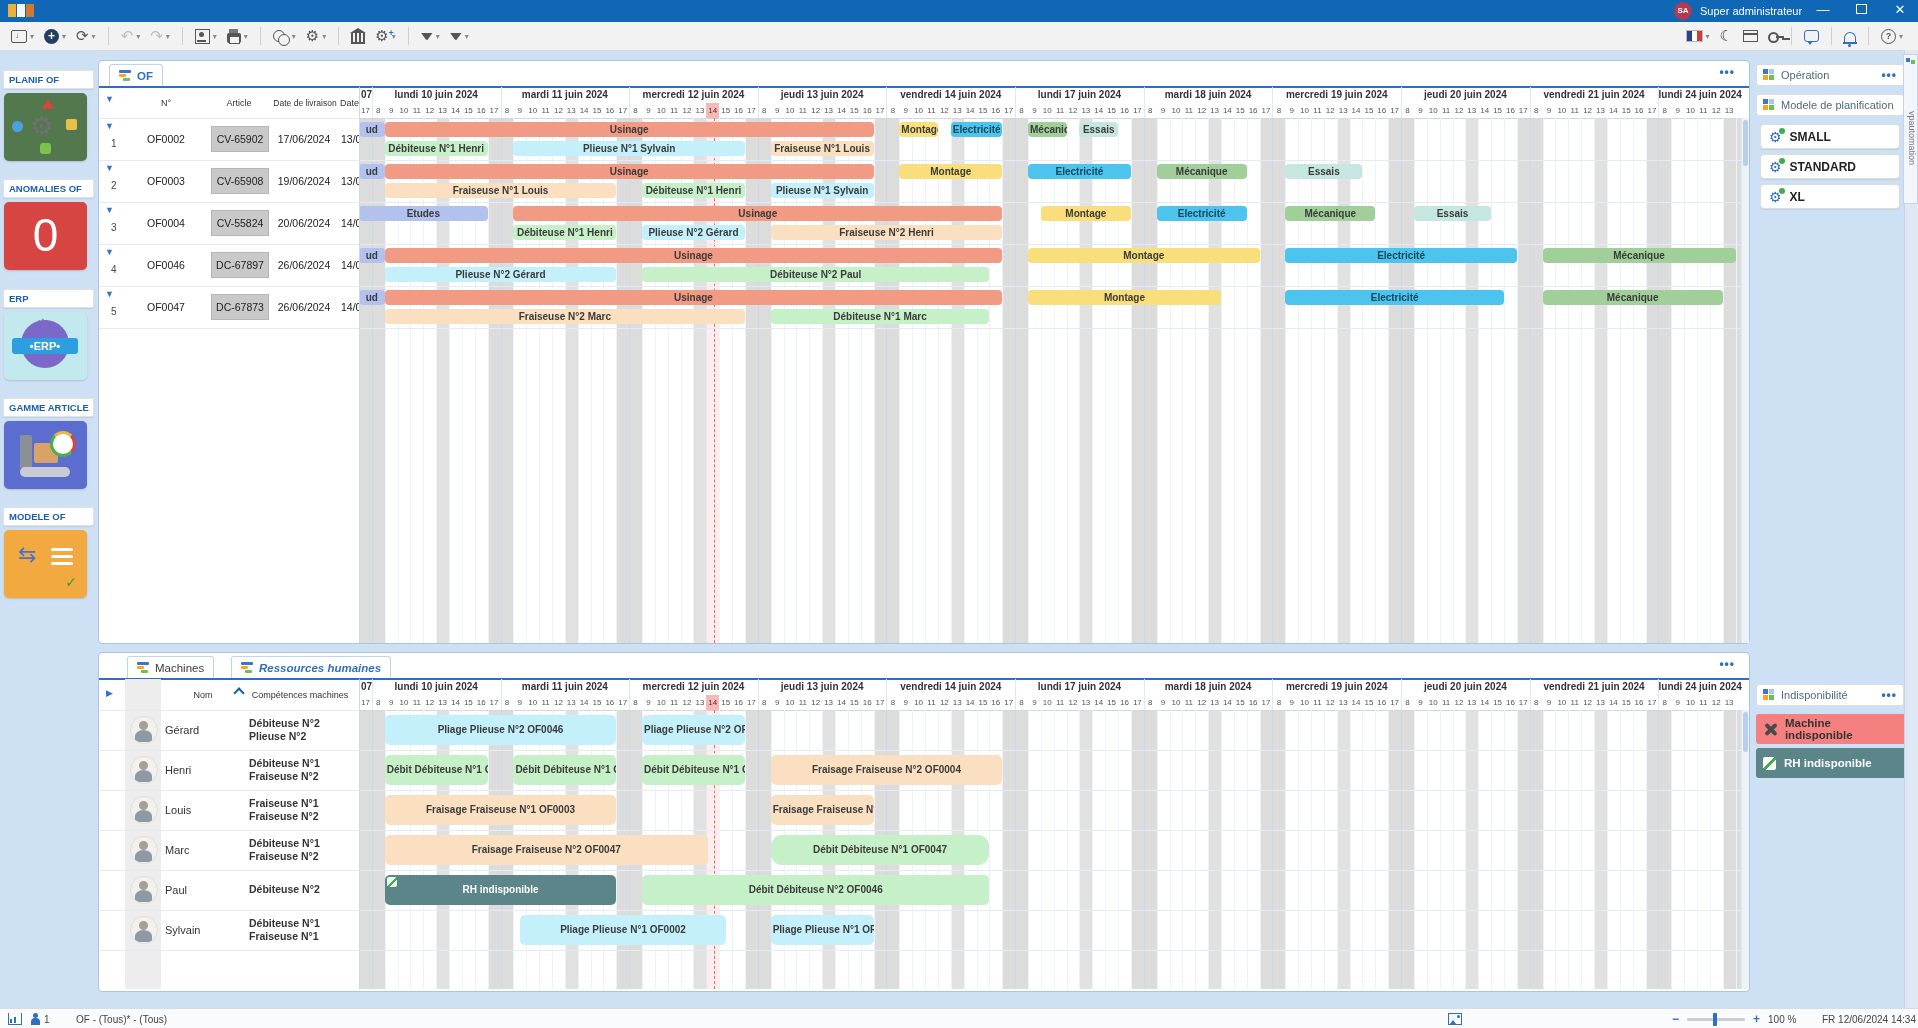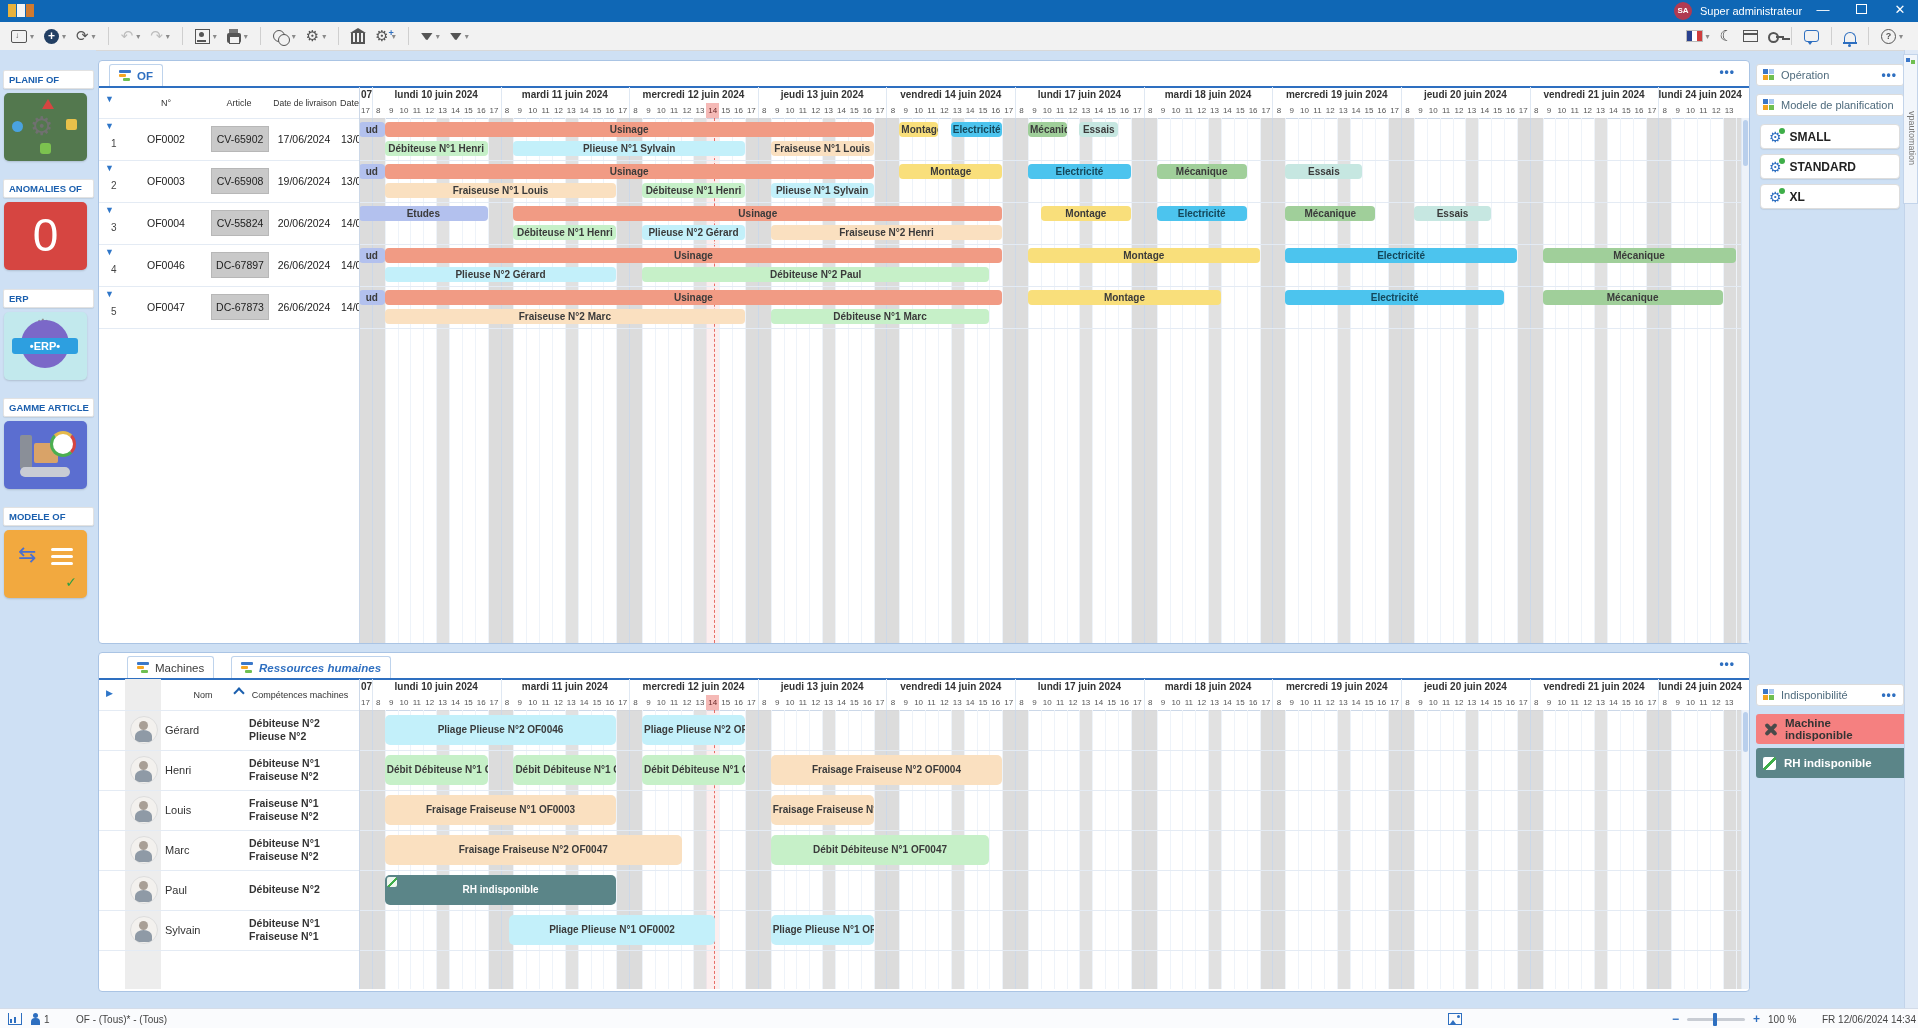--- a/index.html
+++ b/index.html
@@ -1029,26 +1029,27 @@
         <div class="bar bar-big t-plieuse" style="left: 283.033px; width: 102.921px; top: 5px;">Pliage Plieuse N°2 OF0004</div>
         <div class="rowsep" style="top: 40px; width: 1383px;"></div>
         <div class="bar bar-big t-debiteuse" style="left: 25.7302px; width: 102.921px; top: 45px;">Débit Débiteuse N°1 OF00</div>
         <div class="bar bar-big t-debiteuse" style="left: 154.381px; width: 102.921px; top: 45px;">Débit Débiteuse N°1 OF00</div>
         <div class="bar bar-big t-debiteuse" style="left: 283.033px; width: 102.921px; top: 45px;">Débit Débiteuse N°1 OF00</div>
         <div class="bar bar-big t-fraiseuse" style="left: 411.684px; width: 231.572px; top: 45px;">Fraisage Fraiseuse N°2 OF0004</div>
         <div class="rowsep" style="top: 80px; width: 1383px;"></div>
         <div class="bar bar-big t-fraiseuse" style="left: 25.7302px; width: 231.572px; top: 85px;">Fraisage Fraiseuse N°1 OF0003</div>
         <div class="bar bar-big t-fraiseuse" style="left: 411.684px; width: 102.921px; top: 85px;">Fraisage Fraiseuse N°1 OF(</div>
         <div class="rowsep" style="top: 120px; width: 1383px;"></div>
-        <div class="bar bar-big t-fraiseuse" style="left: 25.7302px; width: 297px; top: 125px;">Fraisage Fraiseuse N°2 OF0047</div>
-        <div class="bar bar-big t-debiteuse" style="left: 411.684px; width: 218.707px; top: 125px;">Débit Débiteuse N°1 OF0047</div>
+        <div class="bar bar-big t-fraiseuse" style="left: 25.7302px; width: 323px; top: 125px;">Fraisage Fraiseuse N°2 OF0047</div>
+        <div class="bar bar-big t-debiteuse" style="left: 411.684px; width: 218.707px; top: 125px; border-radius: 11px;">Débit Débiteuse N°1 OF0047</div>
         <div class="rowsep" style="top: 160px; width: 1383px;"></div>
         <div class="bar bar-big t-rh" style="left: 25.7302px; width: 231.572px; top: 165px;">RH indisponible<span class="rh-badge"></span></div>
+        <div class="bar bar-big t-debiteuse" style="left: 283.033px; width: 347.358px; top: 165px;">Débit Débiteuse N°2 OF0046</div>
         <div class="rowsep" style="top: 200px; width: 1383px;"></div>
-        <div class="bar bar-big t-plieuse" style="left: 150px; width: 206px; top: 205px;">Pliage Plieuse N°1 OF0002</div>
+        <div class="bar bar-big t-plieuse" style="left: 161px; width: 206px; top: 205px;">Pliage Plieuse N°1 OF0002</div>
         <div class="bar bar-big t-plieuse" style="left: 411.684px; width: 102.921px; top: 205px;">Pliage Plieuse N°1 OF0003</div>
         <div class="rowsep" style="top: 240px; width: 1383px;"></div>
       </div>
       <div class="abs" style="left: 0px; top: 0px; width: 260px; height: 310px; border-right: 1px solid rgb(204, 216, 232);">
         <div class="abs tri" style="left: 7px; top: 10px;">▶</div>
         <div class="avatar-col" style="left: 26px; top: 0px; width: 36px; height: 310px;"></div>
         <div class="colhead" style="left: 62px; top: 11px; width: 84px;">Nom</div>
         <div class="sort-ch" style="left: 136px; top: 10px;"></div>
         <div class="colhead" style="left: 146px; top: 11px; width: 110px; font-size: 9px;">Compétences machines</div>
         <div class="rowsep" style="top: 31px; width: 260px;"></div>

